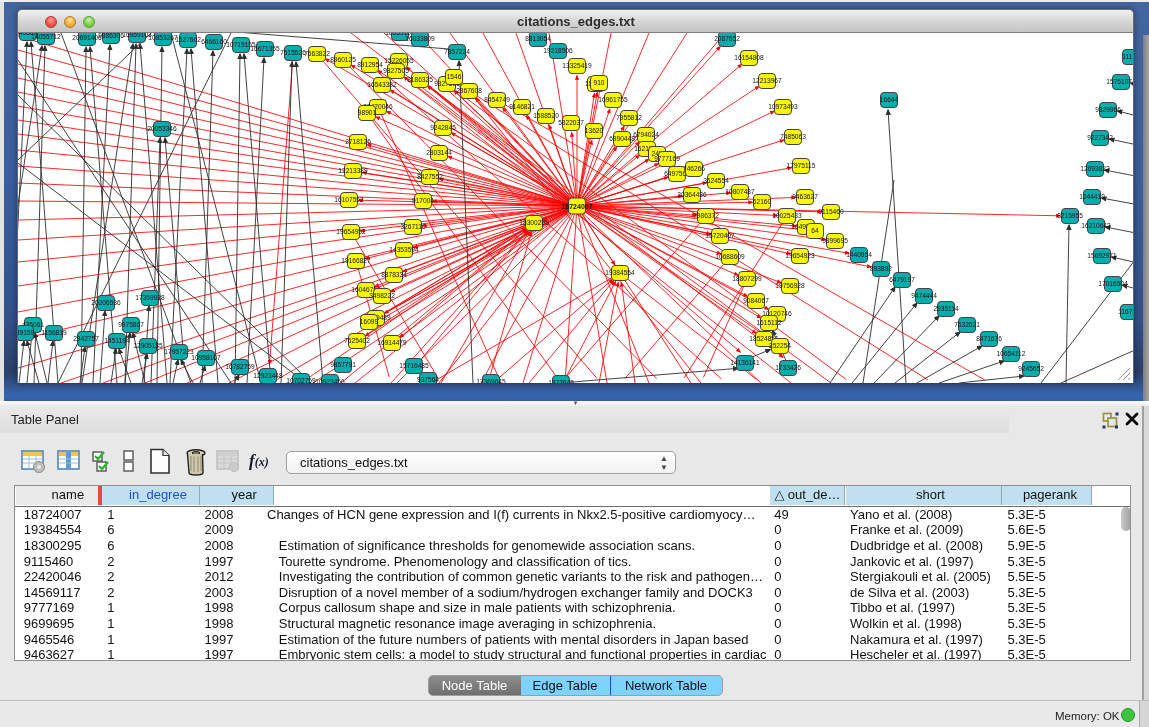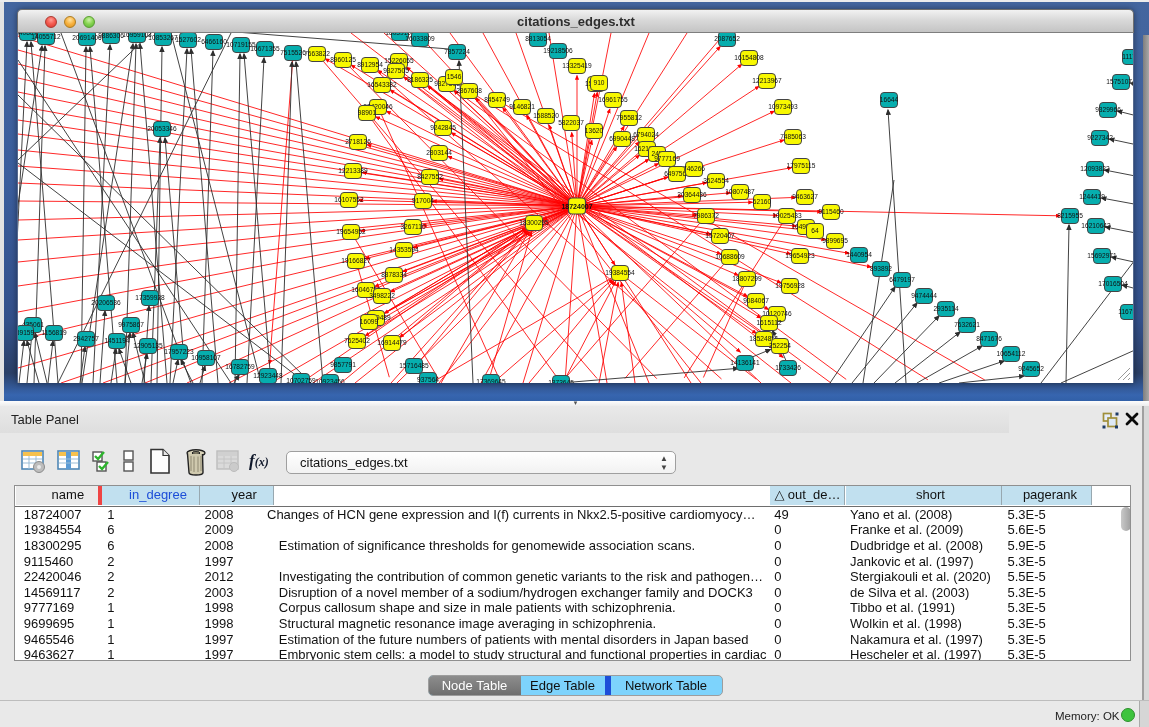--- a/index.html
+++ b/index.html
@@ -653,49 +653,50 @@
         <div style="position:absolute;left:189.5px;top:0;white-space:nowrap">2008</div>
         <div style="position:absolute;left:263.8px;top:0;width:491px;height:15.6px;white-space:nowrap;overflow:hidden;text-overflow:ellipsis">Estimation of significance thresholds for genomewide association scans.</div>
         <div style="position:absolute;left:759.3px;top:0;white-space:nowrap">0</div>
         <div style="position:absolute;left:835.0px;top:0;white-space:nowrap">Dudbridge et al. (2008)</div>
         <div style="position:absolute;left:992.5px;top:0;white-space:nowrap">5.9E-5</div>
       </div>
 <div style="position:absolute;left:0;top:46.8px;width:1100px;height:15.6px;line-height:15.6px">
         <div style="position:absolute;left:8.7px;top:0;white-space:nowrap">9115460</div>
         <div style="position:absolute;left:92.3px;top:0;white-space:nowrap">2</div>
         <div style="position:absolute;left:189.5px;top:0;white-space:nowrap">1997</div>
+        <div style="position:absolute;left:263.8px;top:0;width:491px;height:15.6px;white-space:nowrap;overflow:hidden;text-overflow:ellipsis">Tourette syndrome. Phenomenology and classification of tics.</div>
         <div style="position:absolute;left:759.3px;top:0;white-space:nowrap">0</div>
         <div style="position:absolute;left:835.0px;top:0;white-space:nowrap">Jankovic et al. (1997)</div>
         <div style="position:absolute;left:992.5px;top:0;white-space:nowrap">5.3E-5</div>
       </div>
 <div style="position:absolute;left:0;top:62.4px;width:1100px;height:15.6px;line-height:15.6px">
         <div style="position:absolute;left:8.7px;top:0;white-space:nowrap">22420046</div>
         <div style="position:absolute;left:92.3px;top:0;white-space:nowrap">2</div>
         <div style="position:absolute;left:189.5px;top:0;white-space:nowrap">2012</div>
         <div style="position:absolute;left:263.8px;top:0;width:491px;height:15.6px;white-space:nowrap;overflow:hidden;text-overflow:ellipsis">Investigating the contribution of common genetic variants to the risk and pathogenesis</div>
         <div style="position:absolute;left:759.3px;top:0;white-space:nowrap">0</div>
-        <div style="position:absolute;left:835.0px;top:0;white-space:nowrap">Stergiakouli et al. (2020)</div>
+        <div style="position:absolute;left:835.0px;top:0;white-space:nowrap">Stergiakouli et al. (2005)</div>
         <div style="position:absolute;left:992.5px;top:0;white-space:nowrap">5.5E-5</div>
       </div>
 <div style="position:absolute;left:0;top:78.0px;width:1100px;height:15.6px;line-height:15.6px">
         <div style="position:absolute;left:8.7px;top:0;white-space:nowrap">14569117</div>
         <div style="position:absolute;left:92.3px;top:0;white-space:nowrap">2</div>
         <div style="position:absolute;left:189.5px;top:0;white-space:nowrap">2003</div>
         <div style="position:absolute;left:263.8px;top:0;width:491px;height:15.6px;white-space:nowrap;overflow:hidden;text-overflow:ellipsis">Disruption of a novel member of a sodium/hydrogen exchanger family and DOCK3</div>
         <div style="position:absolute;left:759.3px;top:0;white-space:nowrap">0</div>
         <div style="position:absolute;left:835.0px;top:0;white-space:nowrap">de Silva et al. (2003)</div>
         <div style="position:absolute;left:992.5px;top:0;white-space:nowrap">5.3E-5</div>
       </div>
 <div style="position:absolute;left:0;top:93.6px;width:1100px;height:15.6px;line-height:15.6px">
         <div style="position:absolute;left:8.7px;top:0;white-space:nowrap">9777169</div>
         <div style="position:absolute;left:92.3px;top:0;white-space:nowrap">1</div>
         <div style="position:absolute;left:189.5px;top:0;white-space:nowrap">1998</div>
         <div style="position:absolute;left:263.8px;top:0;width:491px;height:15.6px;white-space:nowrap;overflow:hidden;text-overflow:ellipsis">Corpus callosum shape and size in male patients with schizophrenia.</div>
         <div style="position:absolute;left:759.3px;top:0;white-space:nowrap">0</div>
-        <div style="position:absolute;left:835.0px;top:0;white-space:nowrap">Tibbo et al. (1991)</div>
+        <div style="position:absolute;left:835.0px;top:0;white-space:nowrap">Tibbo et al. (1997)</div>
         <div style="position:absolute;left:992.5px;top:0;white-space:nowrap">5.3E-5</div>
       </div>
 <div style="position:absolute;left:0;top:109.2px;width:1100px;height:15.6px;line-height:15.6px">
         <div style="position:absolute;left:8.7px;top:0;white-space:nowrap">9699695</div>
         <div style="position:absolute;left:92.3px;top:0;white-space:nowrap">1</div>
         <div style="position:absolute;left:189.5px;top:0;white-space:nowrap">1998</div>
         <div style="position:absolute;left:263.8px;top:0;width:491px;height:15.6px;white-space:nowrap;overflow:hidden;text-overflow:ellipsis">Structural magnetic resonance image averaging in schizophrenia.</div>
         <div style="position:absolute;left:759.3px;top:0;white-space:nowrap">0</div>
         <div style="position:absolute;left:835.0px;top:0;white-space:nowrap">Wolkin et al. (1998)</div>
         <div style="position:absolute;left:992.5px;top:0;white-space:nowrap">5.3E-5</div>
@@ -717,21 +718,21 @@
         <div style="position:absolute;left:759.3px;top:0;white-space:nowrap">0</div>
         <div style="position:absolute;left:835.0px;top:0;white-space:nowrap">Hescheler et al. (1997)</div>
         <div style="position:absolute;left:992.5px;top:0;white-space:nowrap">5.3E-5</div>
       </div>
 
   </div>
   <div class="abs" style="left:1106px;top:21px;width:10px;height:24px;background:linear-gradient(90deg,#c9c9c9,#9f9f9f);border-radius:5px"></div>
 </div>
 <div class="abs" style="left:427.5px;top:674.5px;width:295px;height:21px;border:1px solid #9d9d9d;border-radius:5px;background:#7dd3fc;font-size:13px">
   <div class="abs" style="left:0;top:0;width:92px;height:19px;border-radius:4px 0 0 4px;background:linear-gradient(180deg,#8d8d8d,#6f6f6f);color:#fff;text-align:center;line-height:19px">Node Table</div>
-  <div class="abs" style="left:92px;top:0;width:90px;height:19px;border-right:6px solid #1d4ed8;text-align:center;line-height:19px;color:#111">Edge Table</div>
+  <div class="abs" style="left:92px;top:0;width:90px;height:19px;border-right:1px solid #1d4ed8;text-align:center;line-height:19px;color:#111">Edge Table</div>
   <div class="abs" style="left:182px;top:0;width:111px;height:19px;text-align:center;line-height:19px;color:#111">Network Table</div>
 </div>
 <div class="abs" style="left:1142px;top:406px;width:1.5px;height:294px;background:#a0a0a0"></div>
 <div class="abs" style="left:1143.5px;top:406px;width:6px;height:294px;background:#d9d9d9"></div>
 <div class="abs" style="left:0;top:700px;width:1149px;height:1px;background:#bdbdbd"></div>
 <div class="abs" style="left:0;top:701px;width:1149px;height:26px;background:#e9e9e9"></div>
 <div class="abs" style="left:1055px;top:710px;font-size:11.5px;color:#222">Memory: OK</div>
 <div class="abs" style="left:1121px;top:708px;width:14px;height:14px;border-radius:50%;background:#3ec43e;border:1.5px solid #2f8f2f"></div>
 <div class="abs" style="left:1139px;top:701px;width:10px;height:26px;background:#d6d6d6;border-left:1px solid #aaa"></div>
 </body></html>

